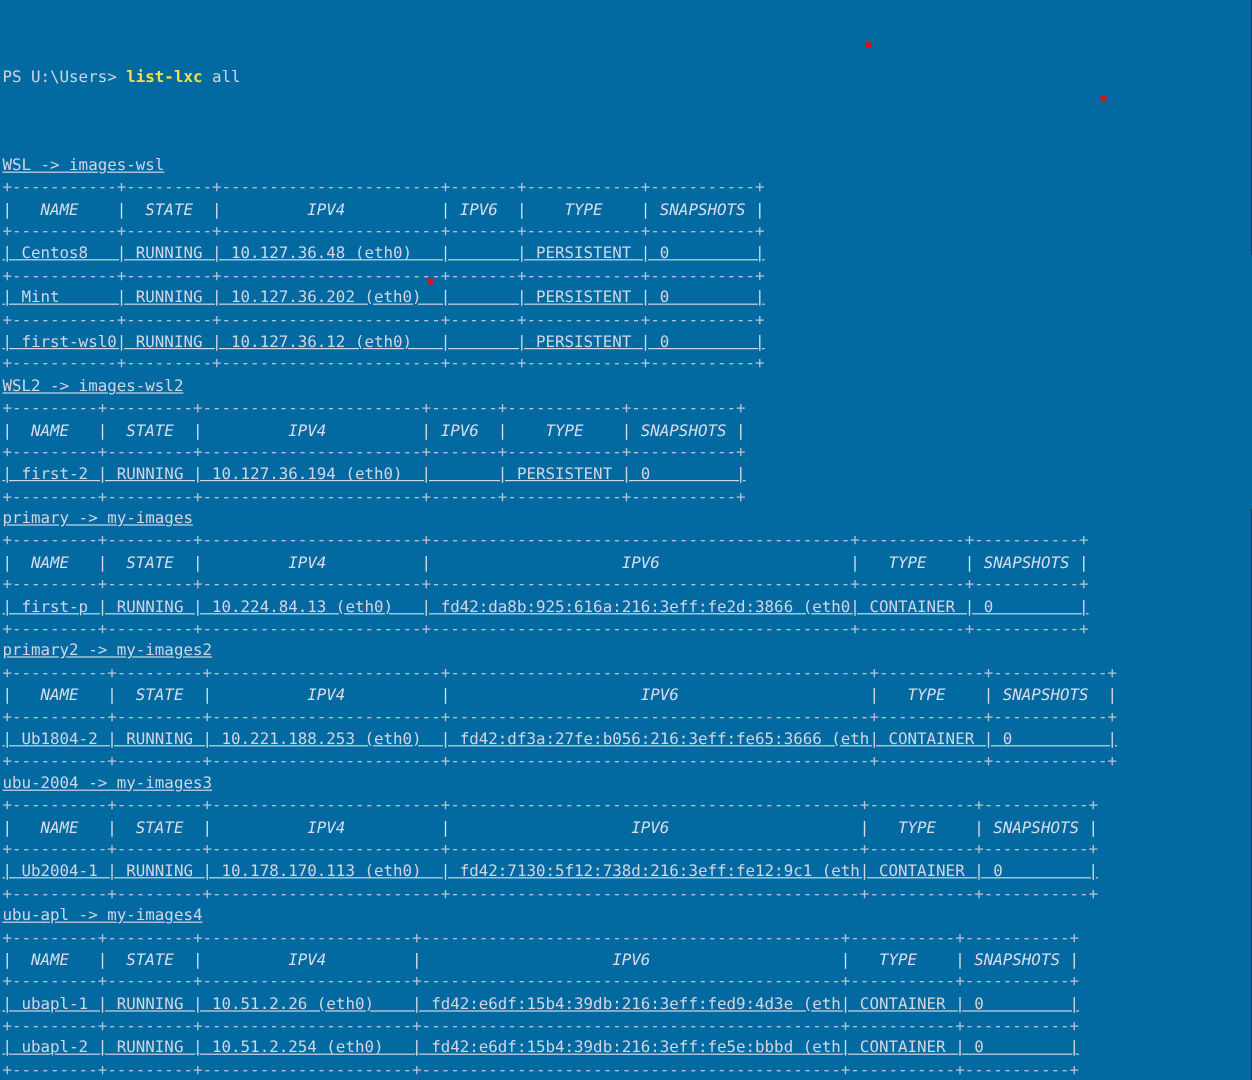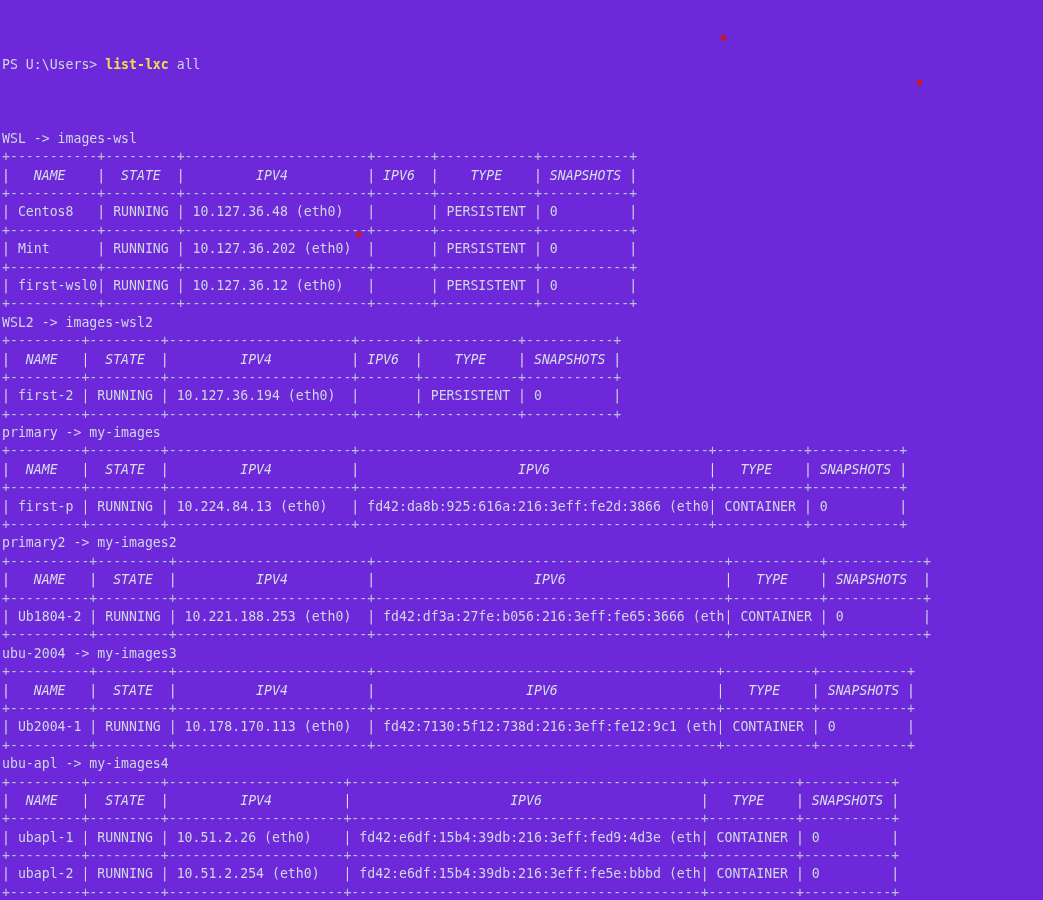--- a/index.html
+++ b/index.html
@@ -11,40 +11,40 @@
   body {
     width: 1043px;
     height: 900px;
     overflow: hidden;
     font-family: "DejaVu Sans Mono", "Liberation Mono", monospace;
   }
   #terminal {
     position: relative;
     width: 1043px;
     height: 900px;
-    background: #6d28d9;
+    background: #0369a1;
     color: #cfd6e4;
     font-family: "DejaVu Sans Mono", "Liberation Mono", monospace;
     font-size: 13.2px;
     line-height: 18.4px;
     letter-spacing: 0px;
     padding: 1px 0 0 2px;
     box-sizing: border-box;
     white-space: pre;
   }
   .line {
     height: 18.4px;
     white-space: pre;
     font-family: "DejaVu Sans Mono", "Liberation Mono", monospace;
   }
   .seg-prompt   { color: #cfd6e4; }
   .seg-command  { color: #f0e14a; font-weight: bold; }
   .seg-arg      { color: #cfd6e4; }
   .seg-rule     { color: #b9c2d3; }
-  .seg-plain    { color: #cfd6e4; }
+  .seg-plain    { color: #cfd6e4; text-decoration: underline; }
   .seg-header   { color: #d7dde9; font-style: italic; }
   .dot {
     position: absolute;
     width: 5px;
     height: 5px;
     background: #d4141b;
     border-radius: 1px;
     pointer-events: none;
   }
 </style>

